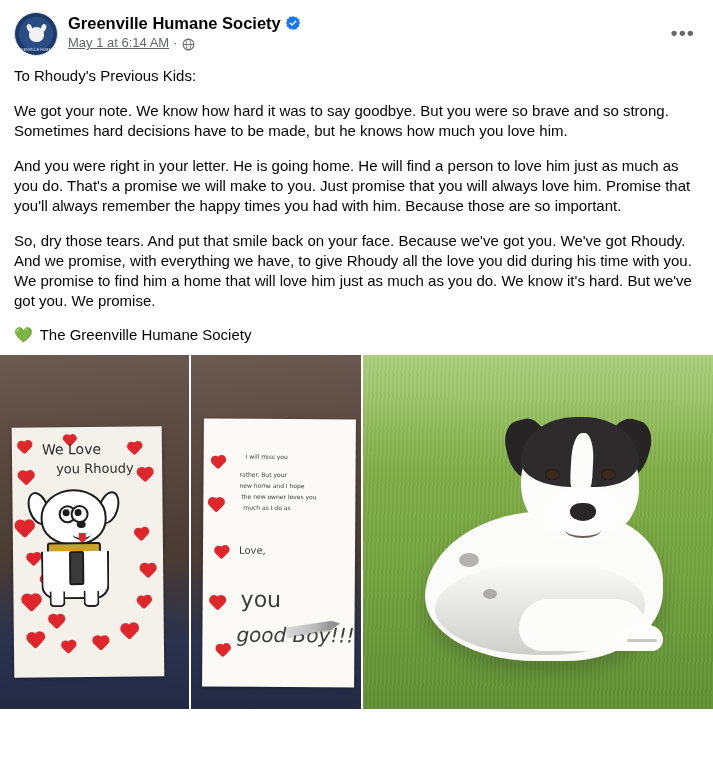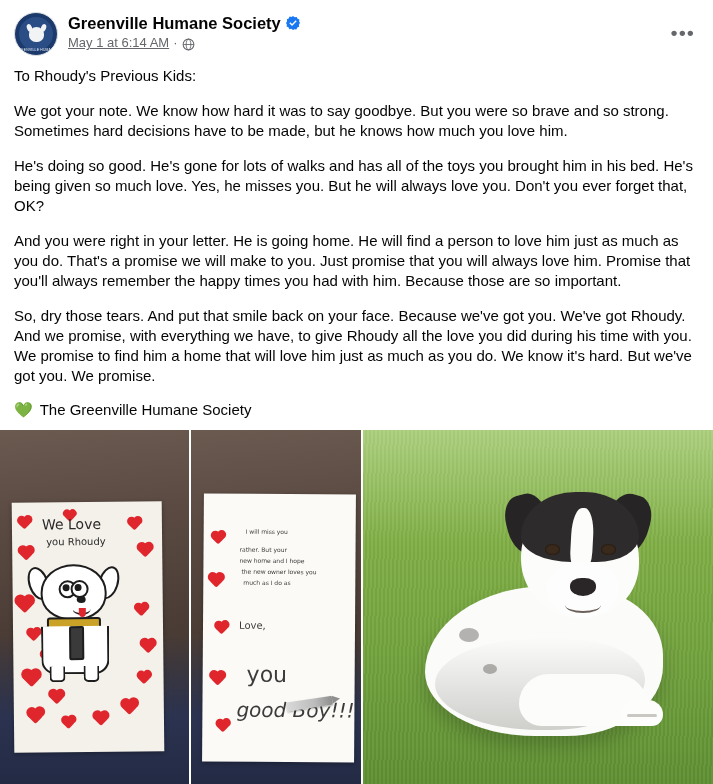--- a/index.html
+++ b/index.html
@@ -543,21 +543,20 @@
         </span>
       </div>
     </div>
 
     <div class="more-btn">•••</div>
   </div>
 
   <div class="post-body">
     <p>To Rhoudy's Previous Kids:</p>
     <p>We got your note. We know how hard it was to say goodbye. But you were so brave and so strong. Sometimes hard decisions have to be made, but he knows how much you love him.</p>
-    <p>He's doing so good. He's gone for lots of walks and has all of the toys you brought him in his bed. He's being given so much love. Yes, he misses you. But he will always love you. Don't you ever forget that, OK?</p>
     <p>And you were right in your letter. He is going home. He will find a person to love him just as much as you do. That's a promise we will make to you. Just promise that you will always love him. Promise that you'll always remember the happy times you had with him. Because those are so important.</p>
     <p class="tight">So, dry those tears. And put that smile back on your face. Because we've got you. We've got Rhoudy. And we promise, with everything we have, to give Rhoudy all the love you did during his time with you. We promise to find him a home that will love him just as much as you do. We know it's hard. But we've got you. We promise.</p>
     <div class="sig-line">
       <span class="green-heart">💚</span>
       <span>The Greenville Humane Society</span>
     </div>
   </div>
 
   <div class="photo-grid">
 
@@ -577,21 +576,21 @@
         <div class="heart-shape" style="left:82px; top:212px; width:10px; height:10px;"></div>
         <div class="heart-shape" style="left:110px;top:200px; width:11px; height:11px;"></div>
         <div class="heart-shape" style="left:126px;top:172px; width:9px;  height:9px;"></div>
         <div class="heart-shape" style="left:130px;top:140px; width:10px; height:10px;"></div>
         <div class="heart-shape" style="left:124px;top:104px; width:9px;  height:9px;"></div>
         <div class="heart-shape" style="left:128px;top:44px;  width:10px; height:10px;"></div>
         <div class="heart-shape" style="left:118px;top:18px;  width:9px;  height:9px;"></div>
         <div class="heart-shape" style="left:54px; top:10px;  width:8px;  height:8px;"></div>
 
         <div class="hw" style="left:30px; top:14px; font-size:14px;">We Love</div>
-        <div class="hw" style="left:34px; top:34px; font-size:10px;">you Rhoudy</div>
+        <div class="hw" style="left:44px; top:34px; font-size:13px;">you Rhoudy</div>
 
         <div class="dog-drawing" style="left:18px; top:62px;">
           <div class="dd-ear l"></div>
           <div class="dd-ear r"></div>
           <div class="dd-head">
             <div class="dd-eye l"></div>
             <div class="dd-eye r"></div>
             <div class="dd-nose"></div>
             <div class="dd-mouth"></div>
             <div class="dd-tongue"></div>
@@ -614,21 +613,21 @@
         <div class="heart-shape" style="left:14px; top:130px; width:9px;  height:9px;"></div>
         <div class="heart-shape" style="left:10px; top:180px; width:10px; height:10px;"></div>
         <div class="heart-shape" style="left:16px; top:228px; width:9px;  height:9px;"></div>
 
         <div class="note-line" style="left:42px; top:34px; font-size:6px;">I will miss you</div>
         <div class="note-line" style="left:36px; top:52px; font-size:6px;">rather. But your</div>
         <div class="note-line" style="left:36px; top:63px; font-size:6px;">new home and I hope</div>
         <div class="note-line" style="left:38px; top:74px; font-size:6px;">the new owner loves you</div>
         <div class="note-line" style="left:40px; top:85px; font-size:6px;">much as I do as</div>
         <div class="note-line" style="left:36px; top:126px; font-size:10px;">Love,</div>
-        <div class="note-line" style="left:44px; top:168px; font-size:22px;">you</div>
+        <div class="note-line" style="left:38px; top:168px; font-size:22px;">you</div>
         <div class="note-line" style="left:34px; top:204px; font-size:20px;font-style:italic;">good Boy!!!</div>
 
         <div class="pencil"></div>
       </div>
     </div>
 
     <div class="photo photo-3">
       <div class="grass"></div>
       <div class="dogphoto">
         <div class="dp-body"></div>

